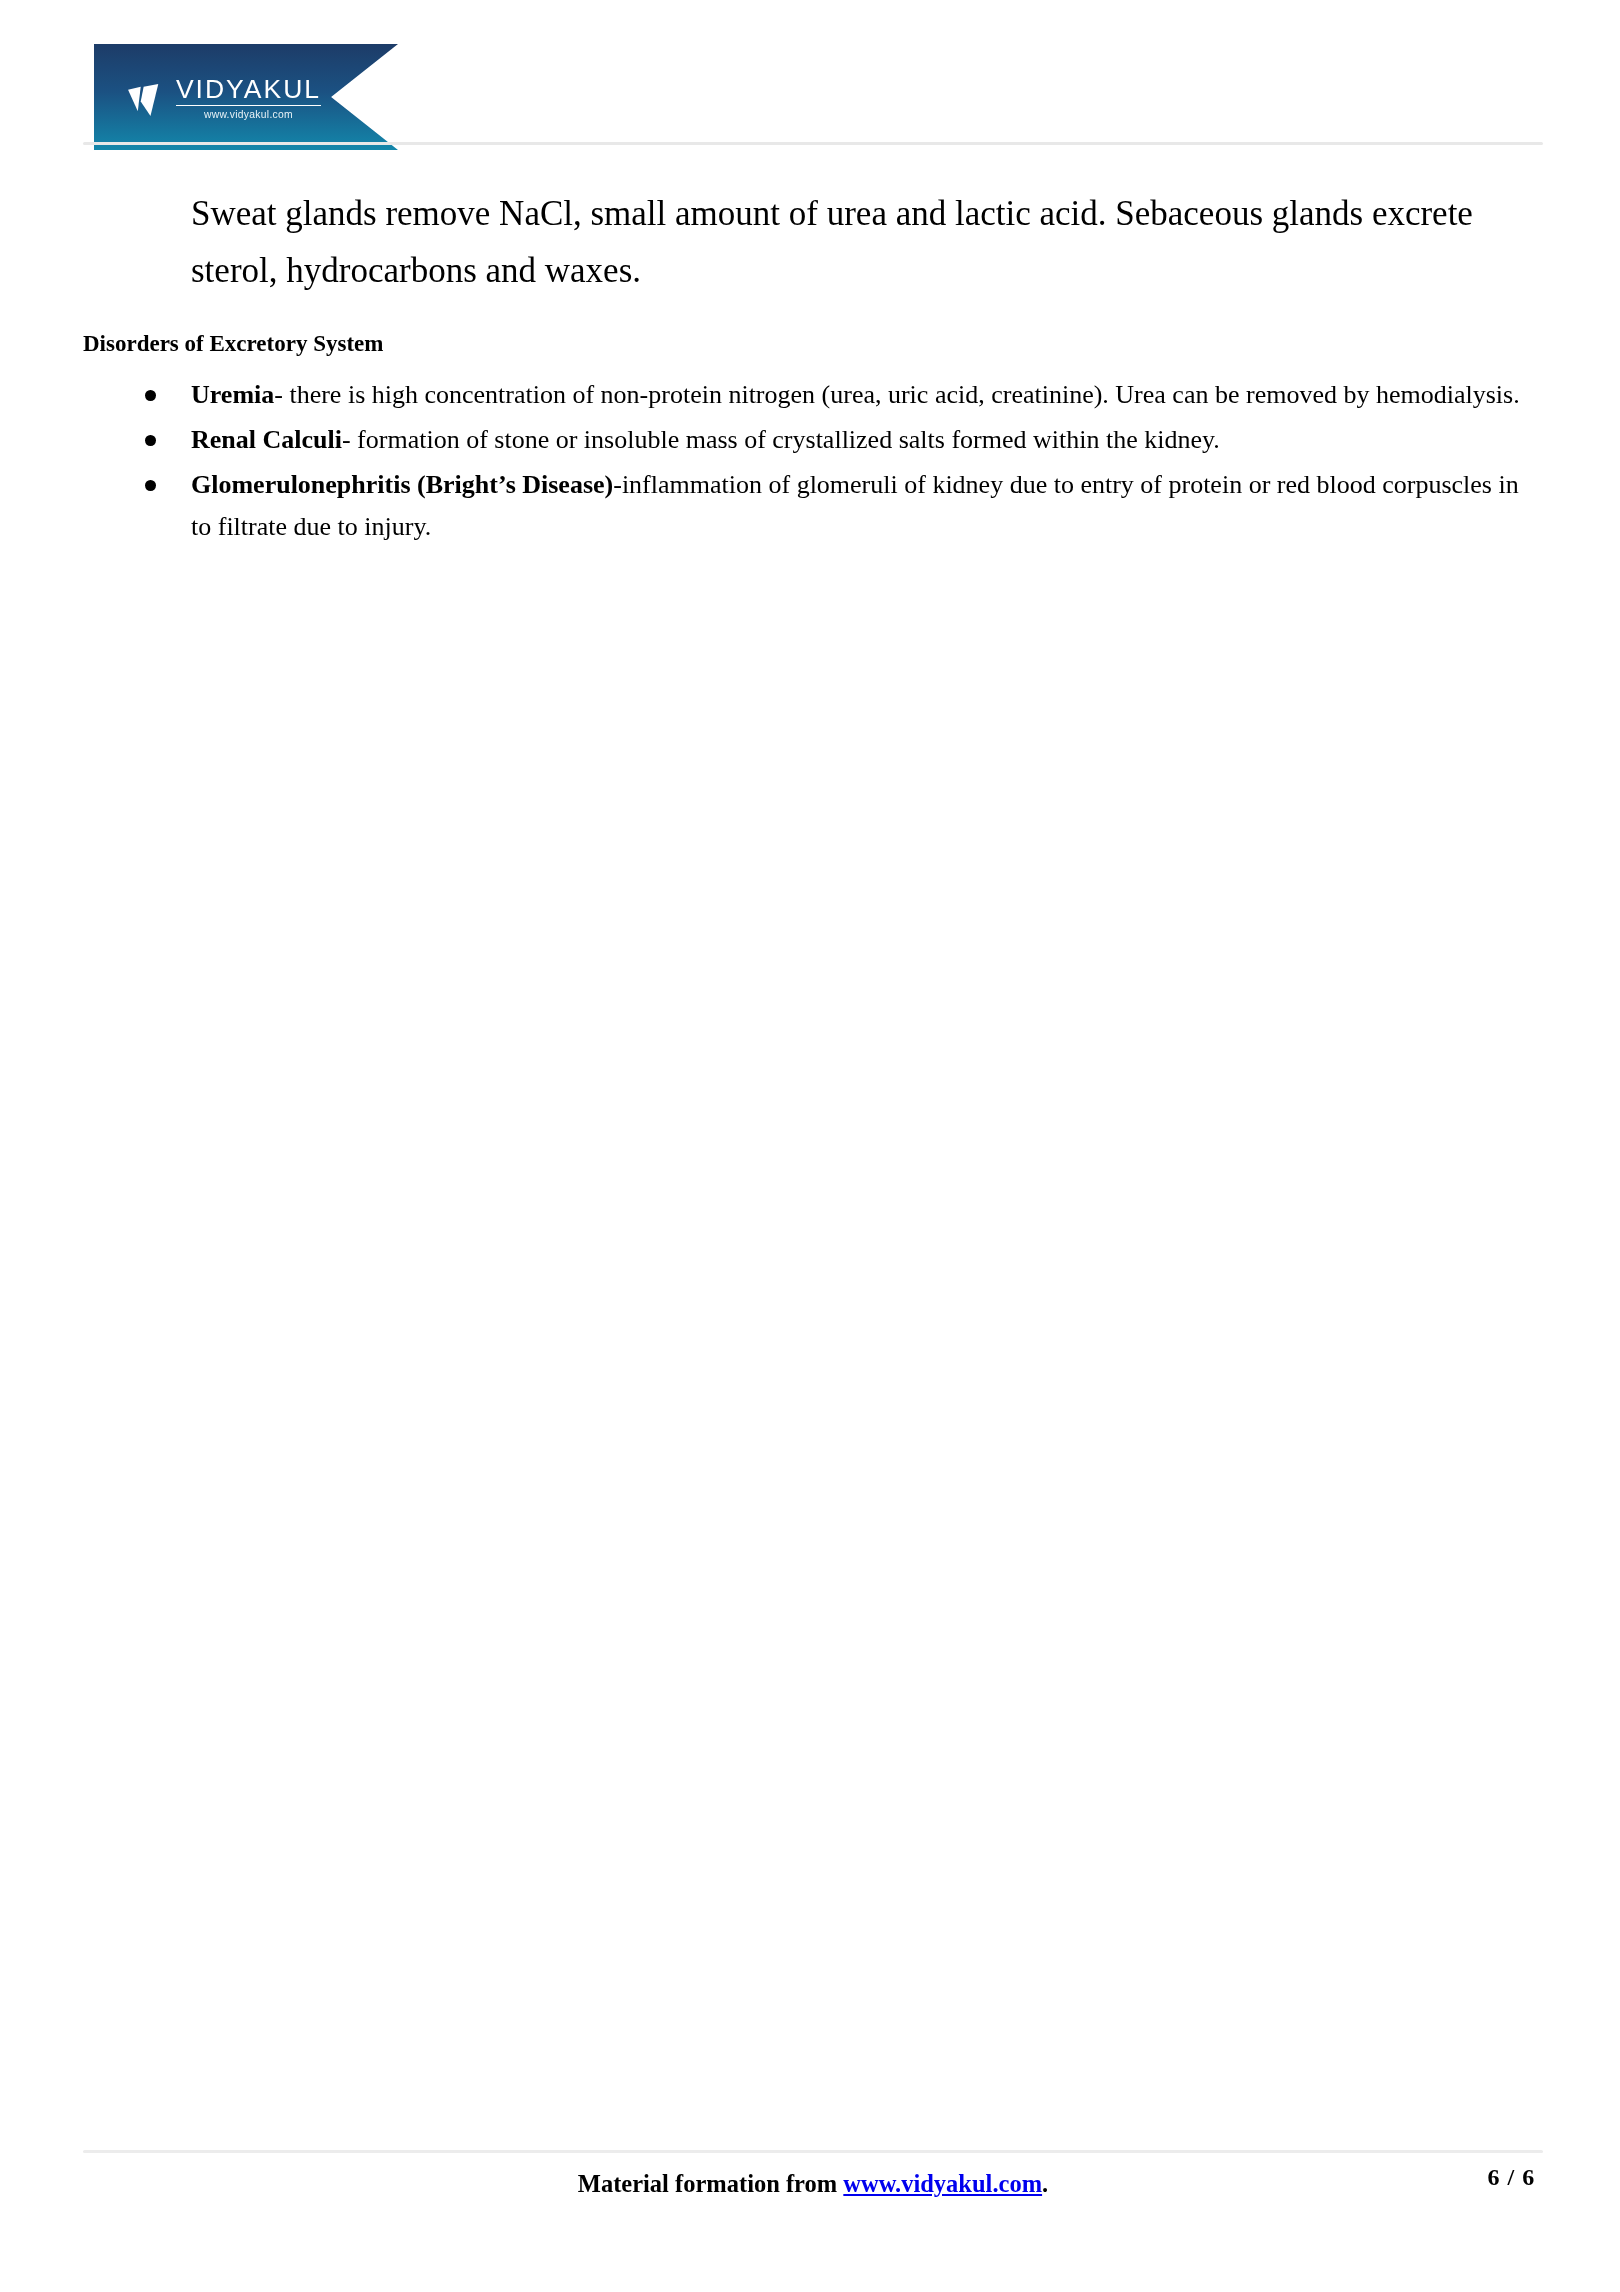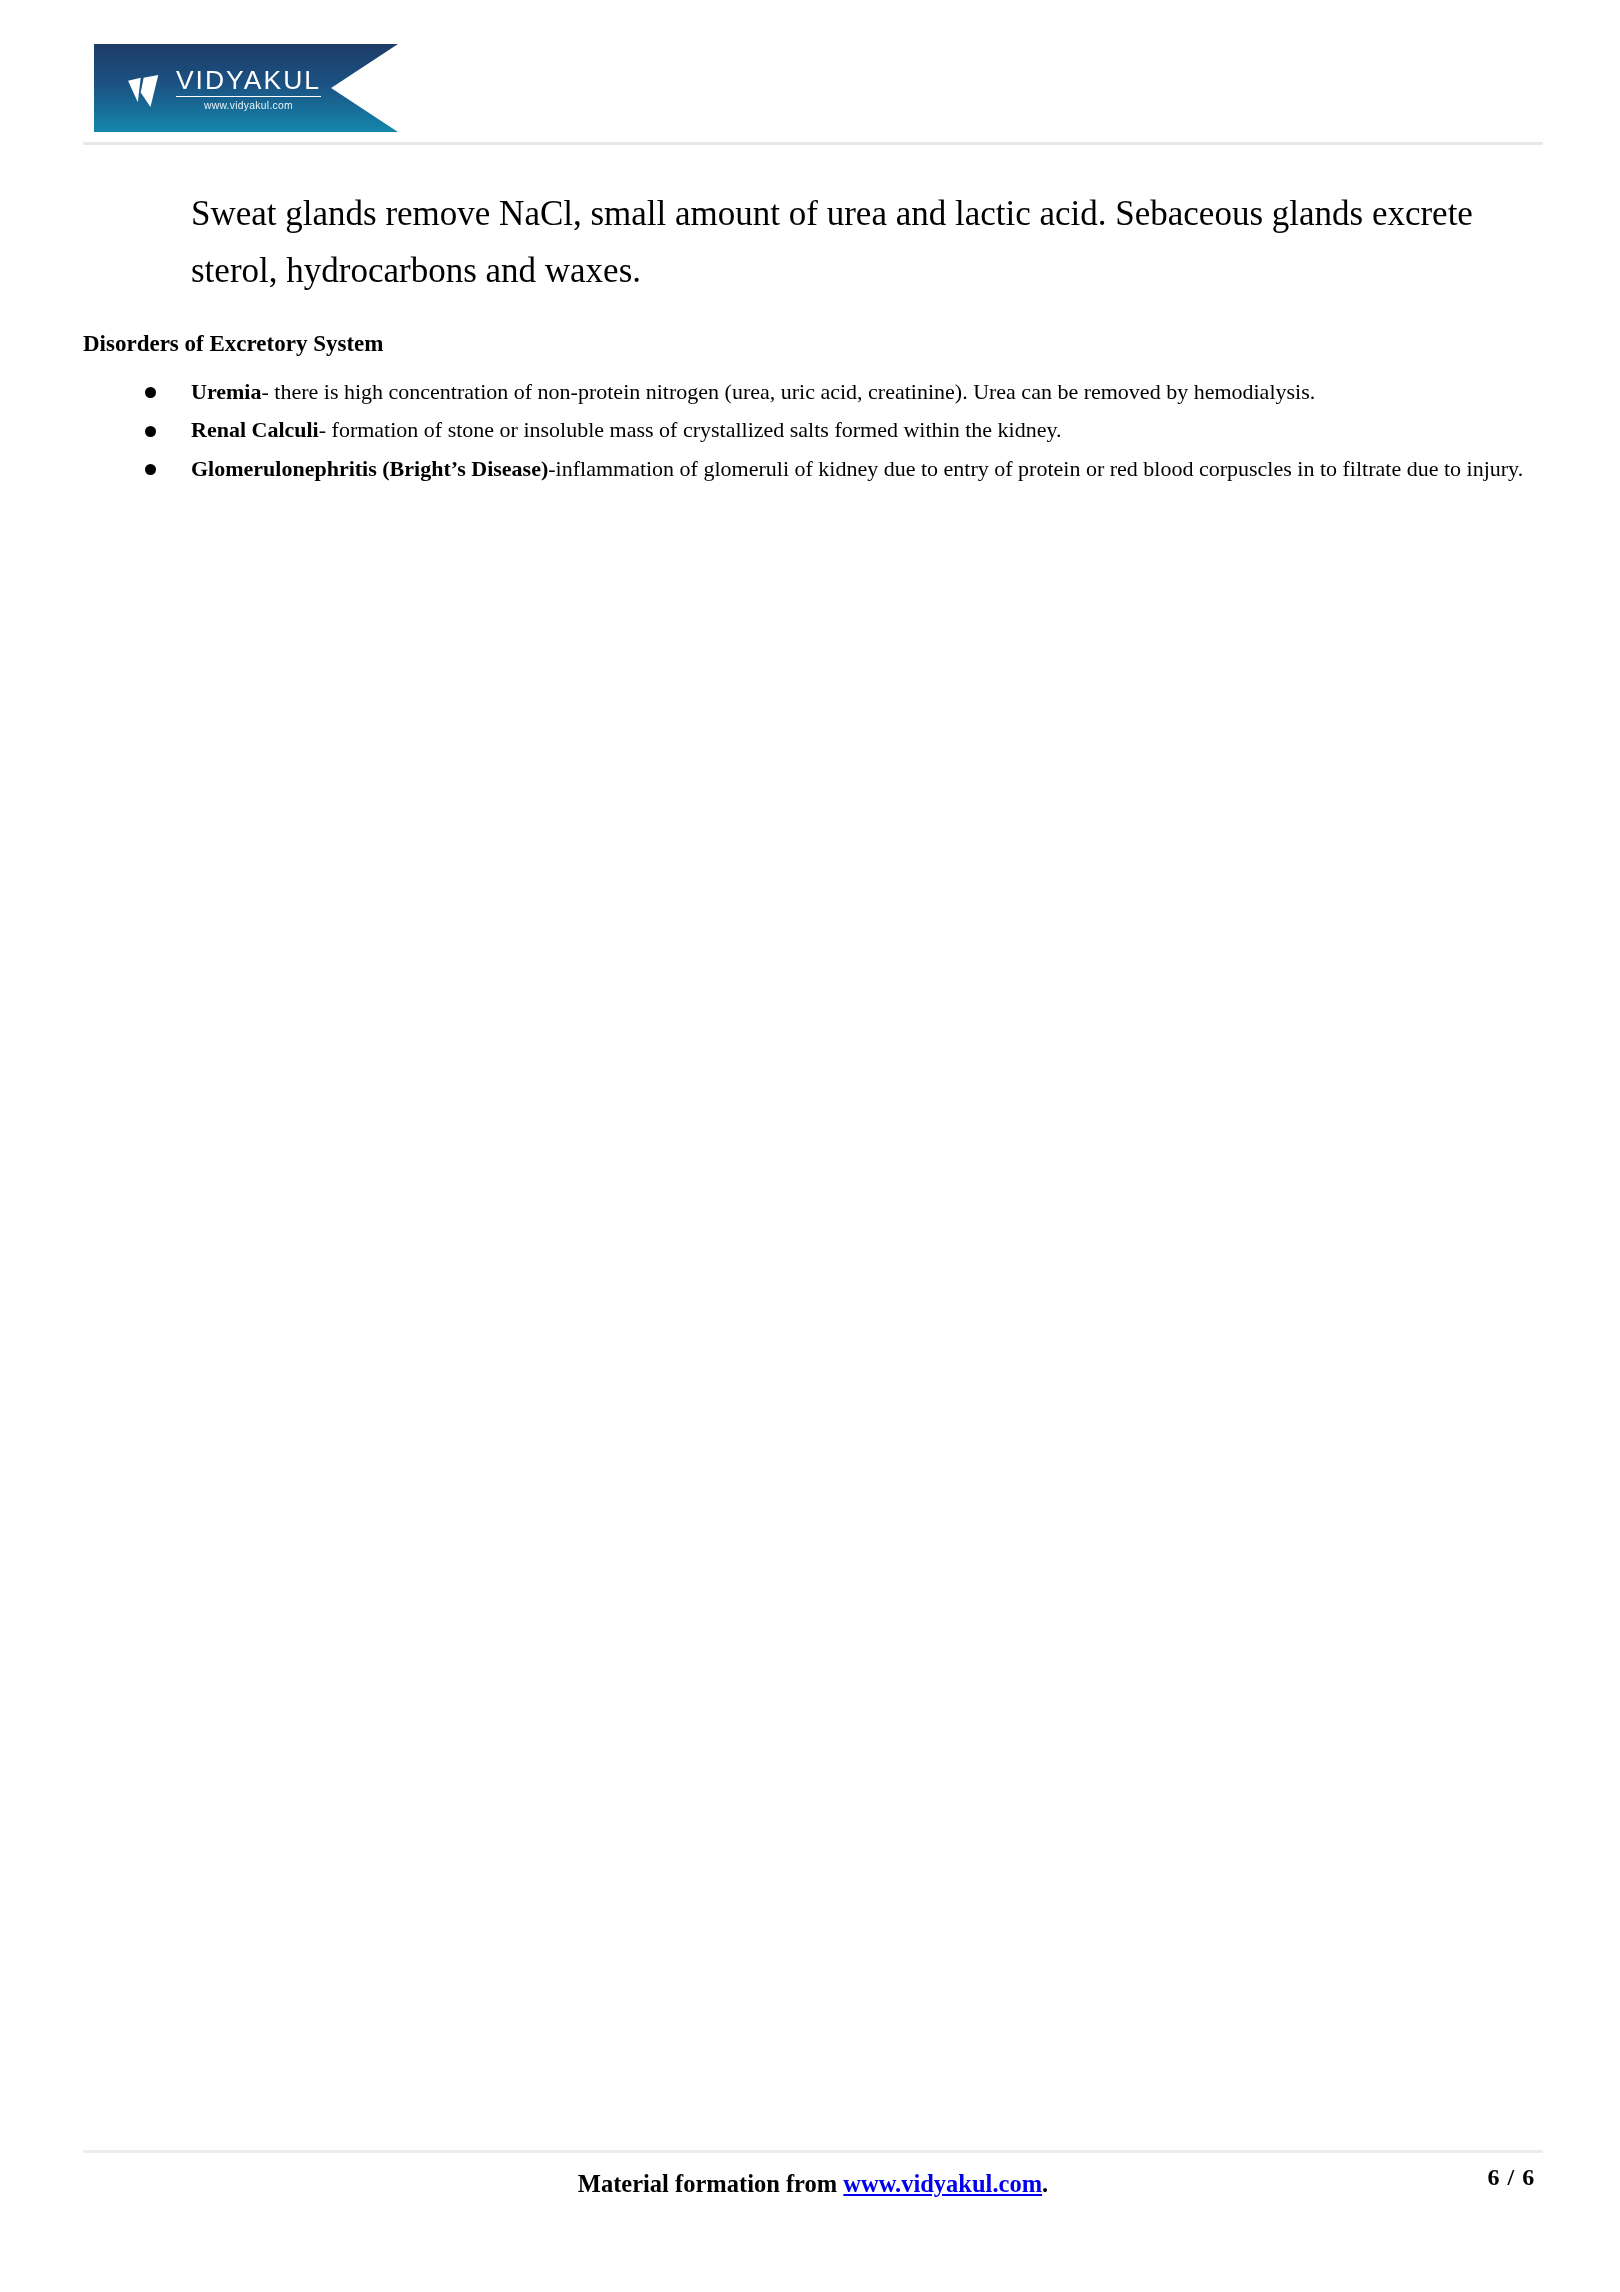--- a/index.html
+++ b/index.html
@@ -31,21 +31,21 @@
     left: 0;
     width: 1620px;
     height: 157px;
   }
 
   .logo-banner {
     position: absolute;
     left: 94px;
     top: 44px;
     width: 304px;
-    height: 88px;
+    height: 106px;
     background: linear-gradient(180deg, #1d3c68 0%, #1b5182 45%, #1387ab 100%);
     -webkit-clip-path: polygon(0 0, 100% 0, 100% 100%, 0 100%, 0 100%);
     clip-path: polygon(0 0, 100% 0, 78% 50%, 100% 100%, 0 100%);
     display: flex;
     align-items: center;
     overflow: hidden;
   }
 
   .logo-inner {
     display: flex;
@@ -123,21 +123,21 @@
   }
 
   ul.bullets {
     list-style: none;
     margin: 0;
     padding: 0;
   }
 
   ul.bullets > li {
     position: relative;
-    font-size: 22px;
+    font-size: 26px;
     line-height: 1.62;
     padding-left: 108px;
     padding-right: 9.8px;
     margin-bottom: 2.9px;
   }
 
   ul.bullets > li .bullet-dot {
     position: absolute;
     left: 62px;
     top: 0.62em;

